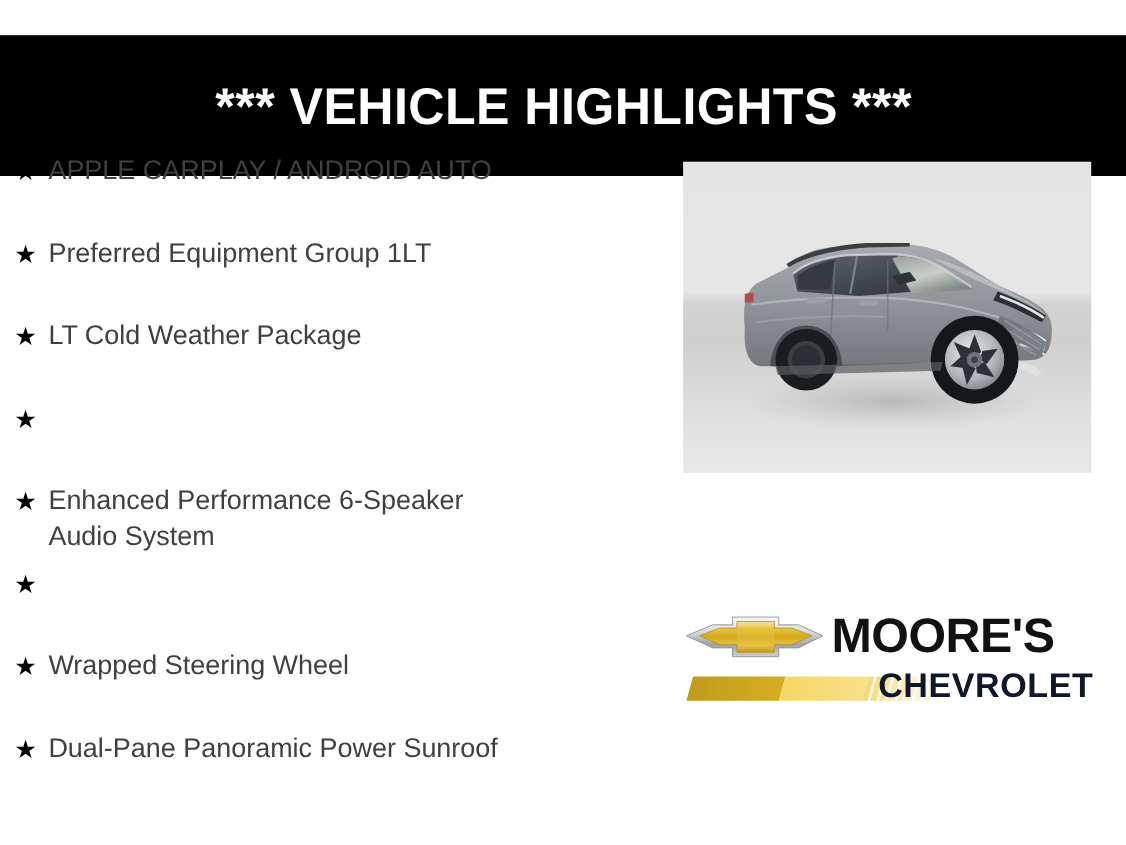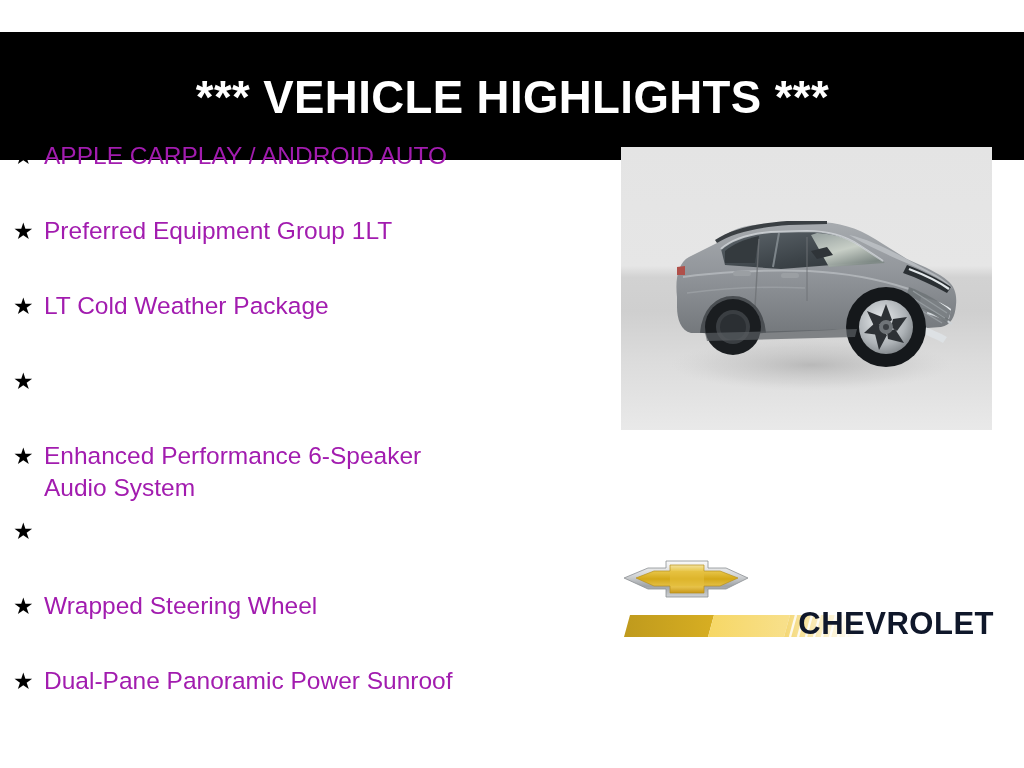--- a/index.html
+++ b/index.html
@@ -45,21 +45,21 @@
     font-size:23px;
     line-height:32px;
     color:#000;
     text-align:left;
     padding-left:3px;
   }
   .hl-text{
     flex:1 1 auto;
     font-size:24.5px;
     line-height:32px;
-    color:#a21caf;
+    color:#404040;
     max-width:470px;
     white-space:pre-line;
   }
 
   
   .vehicle-photo{
     position:absolute;
     left:621px; top:147px;
     width:371px; height:283px;
     background:
@@ -306,20 +306,21 @@
         </defs>
 
         <path d="M2,22 L26,12 L44,12 L44,5 L86,5 L86,12 L104,12 L126,22
                  L104,33 L86,33 L86,41 L44,41 L44,33 L26,33 Z" fill="url(#btSilver)" stroke="#8b8f93" stroke-width="0.8"></path>
 
         <path d="M14,22 L32,15 L48,15 L48,9 L82,9 L82,15 L98,15 L116,22
                  L98,30 L82,30 L82,37 L48,37 L48,30 L32,30 Z" fill="url(#btGold)" stroke="#b8911a" stroke-width="0.7"></path>
 
         <path d="M48,15 L82,15 L82,30 L48,30 Z" fill="#e6bf3c" opacity="0.55"></path>
       </svg>
+      <div class="brand-name">MOORE'S</div>
     </div>
 
     <div class="logo-bottom">
       <svg class="gold-bar" viewBox="0 0 240 28" preserveAspectRatio="none" xmlns="http://www.w3.org/2000/svg">
         <defs>
           <linearGradient id="barDark" x1="0" y1="0" x2="1" y2="0">
             <stop offset="0%" stop-color="#bf9a1d"></stop>
             <stop offset="100%" stop-color="#d7ae22"></stop>
           </linearGradient>
           <linearGradient id="barLight" x1="0" y1="0" x2="1" y2="0">

